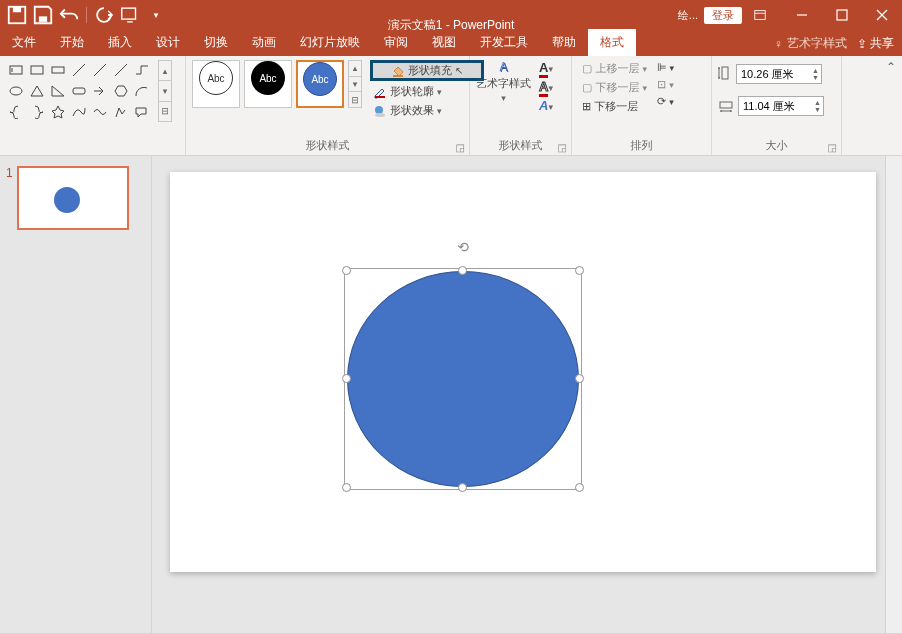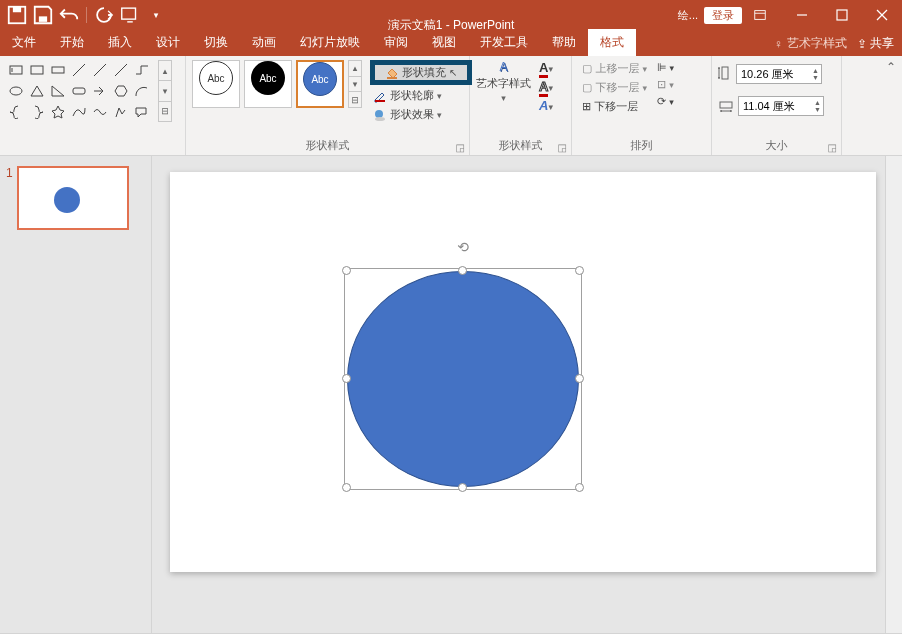--- a/index.html
+++ b/index.html
@@ -43,21 +43,21 @@
 .stylegal { display: flex; gap: 4px; align-items: flex-start; }
 .stylegal .thumb { width: 48px; height: 48px; border: 1px solid #c8c8c8; display: flex; justify-content: center; cursor: pointer; background: #fff; }
 .stylegal .thumb.sel { border: 2px solid #d97f2e; }
 .stylegal .thumb .circ { width: 34px; height: 34px; border-radius: 50%; display:flex; align-items:center; justify-content:center; font-size:10px; }
 .stylemore { width: 14px; border: 1px solid #c8c8c8; height: 48px; display:flex; flex-direction:column; }
 .stylemore div{flex:1;border-bottom:1px solid #c8c8c8;display:flex;align-items:center;justify-content:center;font-size:9px;color:#666;cursor:pointer;}
 .stylemore div:last-child{border-bottom:none;}
 
 .shapefmt { display: flex; flex-direction: column; gap: 2px; margin-left: 4px; }
 .shapefmt .row { display: flex; align-items: center; gap: 3px; font-size: 11px; color: #444; cursor: pointer; white-space:nowrap; padding: 1px 3px; }
-.shapefmt .row.hover { background: #d9d9d9; border: 5px solid #0c4a6e; padding: 0 10px; }
+.shapefmt .row.hover { background: #d9d9d9; border: 3px solid #0c4a6e; padding: 0 18px; }
 .shapefmt .row .swatch { width: 14px; height: 14px; display:flex; align-items:center; justify-content:center; }
 
 .wordart { display:flex; flex-direction:column; gap:4px; align-items:center; }
 
 .arrange { display:flex; gap:2px; }
 .arrange .col { display:flex; flex-direction:column; gap:2px; }
 .arrange .btn { display:flex; align-items:center; gap:3px; font-size:11px; color:#888; padding:1px 4px; cursor:pointer; white-space:nowrap; }
 .arrange .btn.enabled { color:#444; }
 
 .sizegrp .row { display:flex; align-items:center; gap:4px; margin-bottom:6px; }

